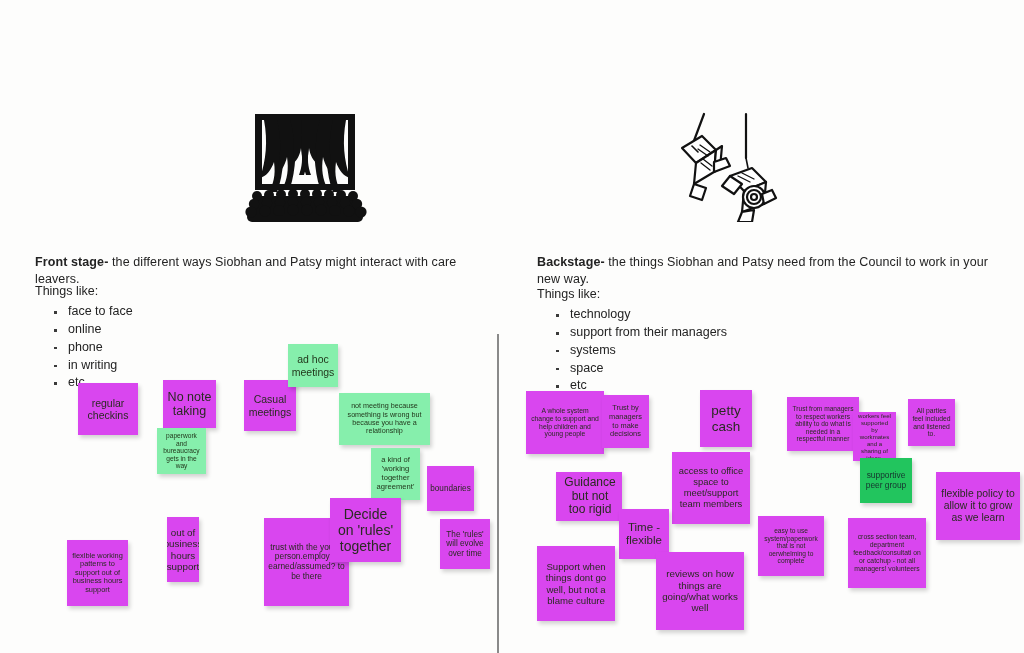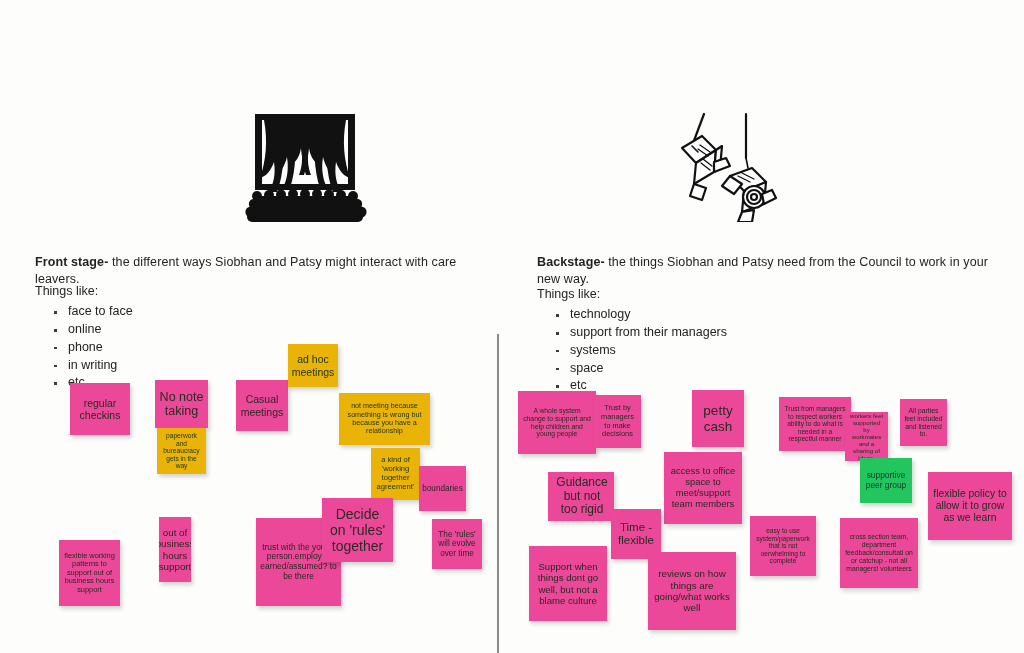--- a/index.html
+++ b/index.html
@@ -87,22 +87,22 @@
     align-items: center;
     justify-content: center;
     text-align: center;
     padding: 4px 4px;
     color: #2a2a22;
     line-height: 1.16;
     box-shadow: 2px 3px 4px rgba(0,0,0,0.17);
     overflow: hidden;
     word-wrap: break-word;
   }
-  .note.yellow { background: #ec4899; }
-  .note.green  { background: #eab308; color: #1f3318; }
+  .note.yellow { background: #d946ef; margin-left: 8px; }
+  .note.green  { background: #86efac; color: #1f3318; }
   .note.teal   { background: #22c55e; color: #16352f; }
 </style>
 </head>
 <body>
 
 <div id="board">
 
   <div class="icon-wrap" id="stage-icon">
     <svg viewBox="0 0 124 110" width="124" height="110" aria-hidden="true">
       <g fill="#111">

